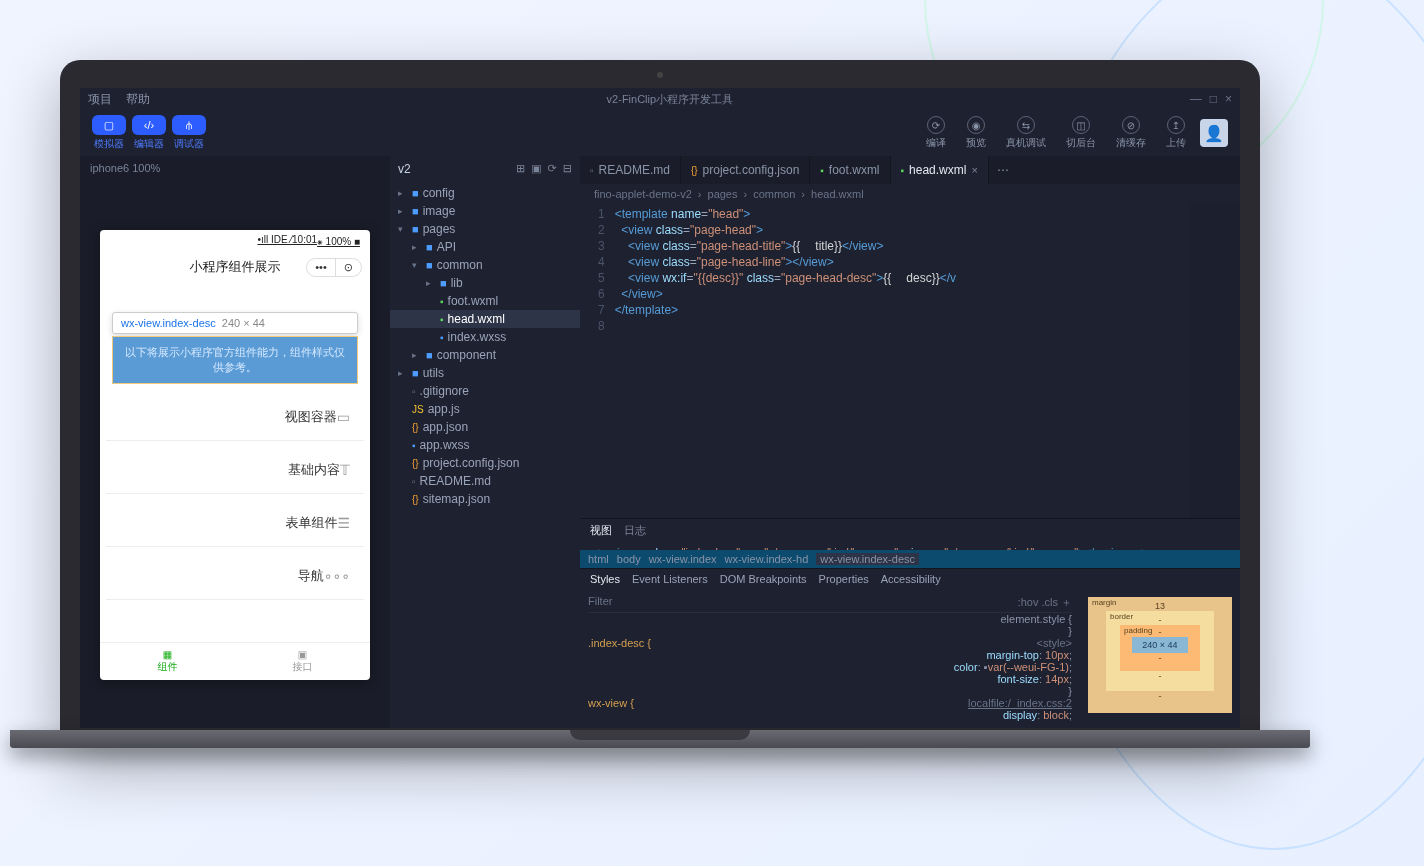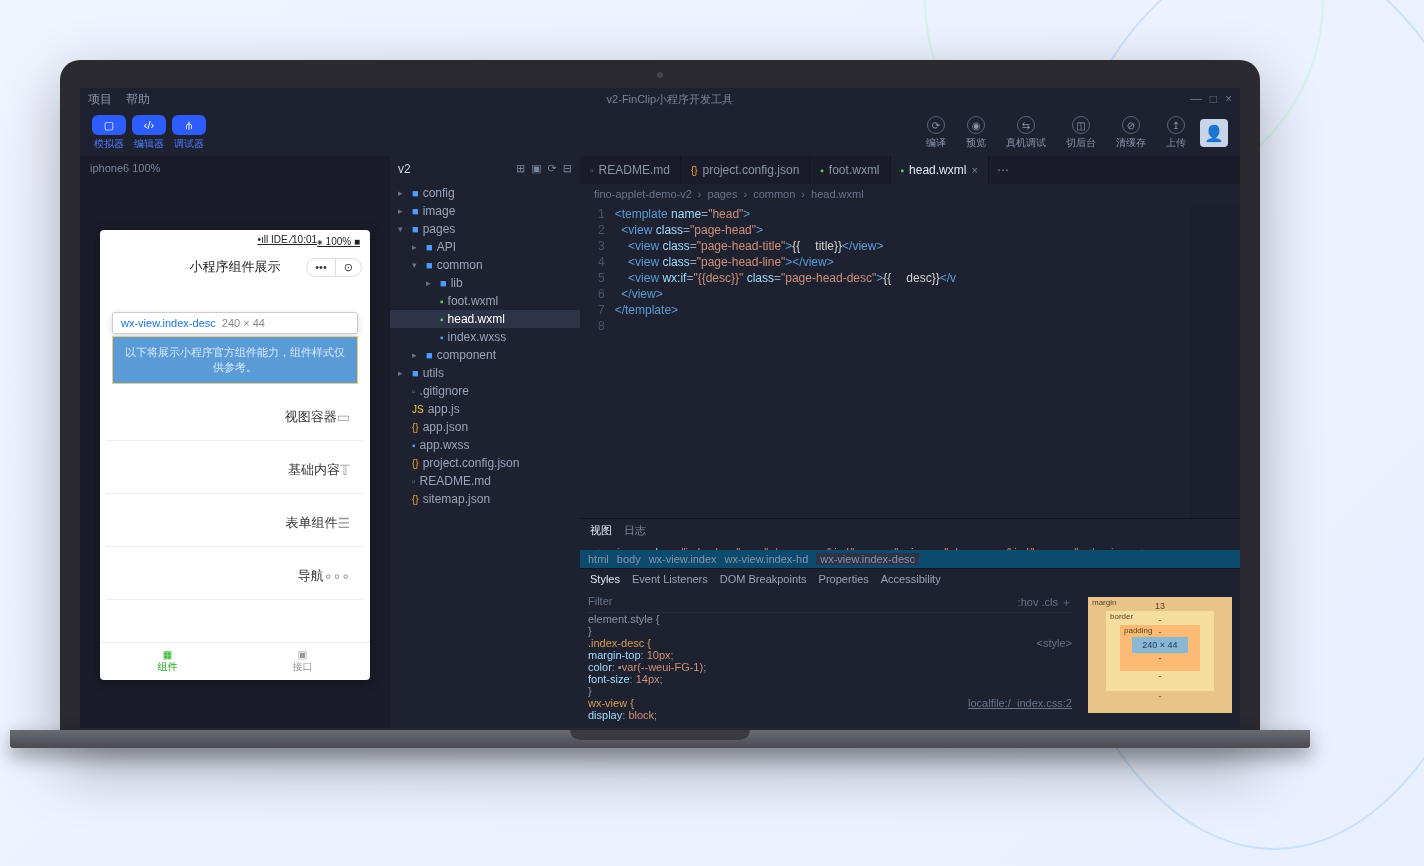--- a/index.html
+++ b/index.html
@@ -84,21 +84,21 @@
 
 .devtools { height: 210px; background: #1e2130; border-top: 1px solid #14161f; display: flex; flex-direction: column; font-size: 11px; }
 .dt-tabs { display: flex; gap: 12px; padding: 4px 10px; color: #7a8498; }
 .dt-tab.active { color: #e4e8f0; }
 .dt-elements { flex: 1; padding: 4px 8px; font-family: Consolas, monospace; color: #8a94a8; overflow: hidden; }
 .el-tag { color: #569cd6; } .el-attr { color: #9cdcfe; } .el-str { color: #ce9178; }
 .dt-crumbs { padding: 3px 8px; background: #0c4a6e; color: #8a94a8; display: flex; gap: 8px; }
 .dt-crumbs .active { background: #2d3448; padding: 0 4px; }
 .dt-styles-tabs { display: flex; gap: 12px; padding: 4px 10px; border-top: 1px solid #14161f; }
 .dt-bottom { flex: 0 0 140px; display: flex; }
-.dt-styles { flex: 1; font-family: Consolas, monospace; padding: 4px 8px; color: #8a94a8; }
+.dt-styles { flex: 1; font-family: Consolas, monospace; padding: 4px 8px; color: #8a94a8; text-align: right; }
 .filter-row { display: flex; justify-content: space-between; color: #6a7488; padding: 2px 0; border-bottom: 1px solid #2a2d3d; }
 .css-sel { color: #d4a050; } .css-prop { color: #9cdcfe; } .css-val { color: #ce9178; }
 .box-model { width: 160px; padding: 8px; }
 .bm-margin { background: #e8c48a; padding: 12px 18px; font-size: 9px; color: #5a4420; position: relative; }
 .bm-border { background: #f4dd9e; padding: 10px 14px; }
 .bm-padding { background: #fdba74; padding: 8px 12px; }
 .bm-content { background: #8ab8d4; padding: 3px 6px; text-align: center; color: #1a3a5a; }
 .bm-label { position: absolute; top: 1px; left: 4px; font-size: 8px; }
 </style>
 </head>

